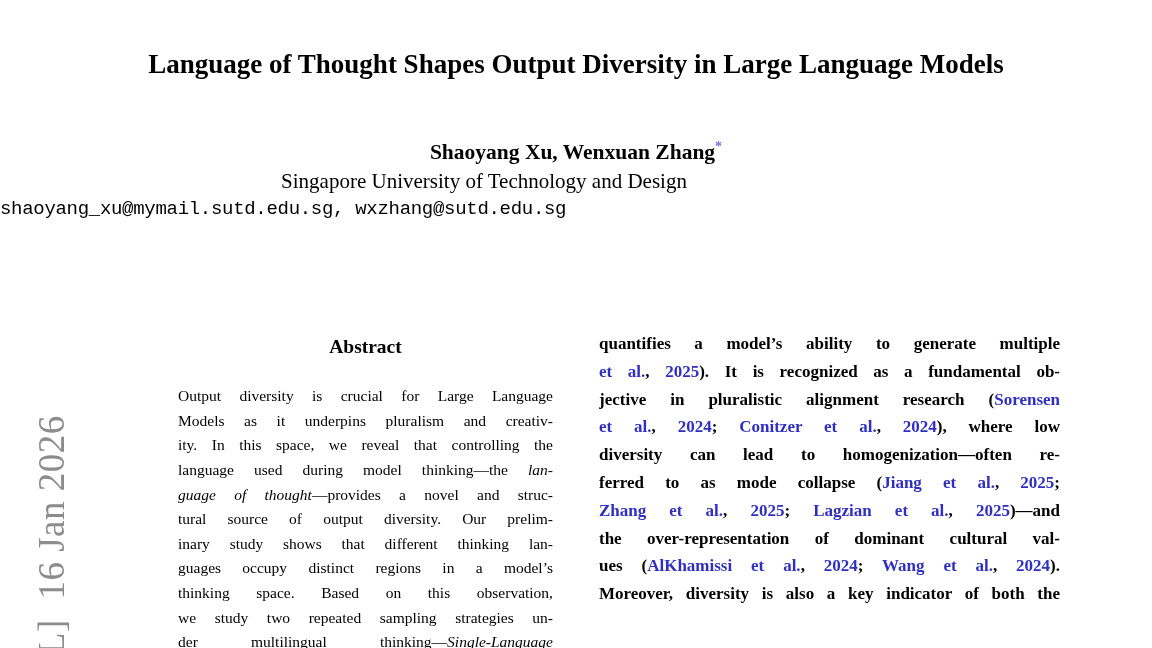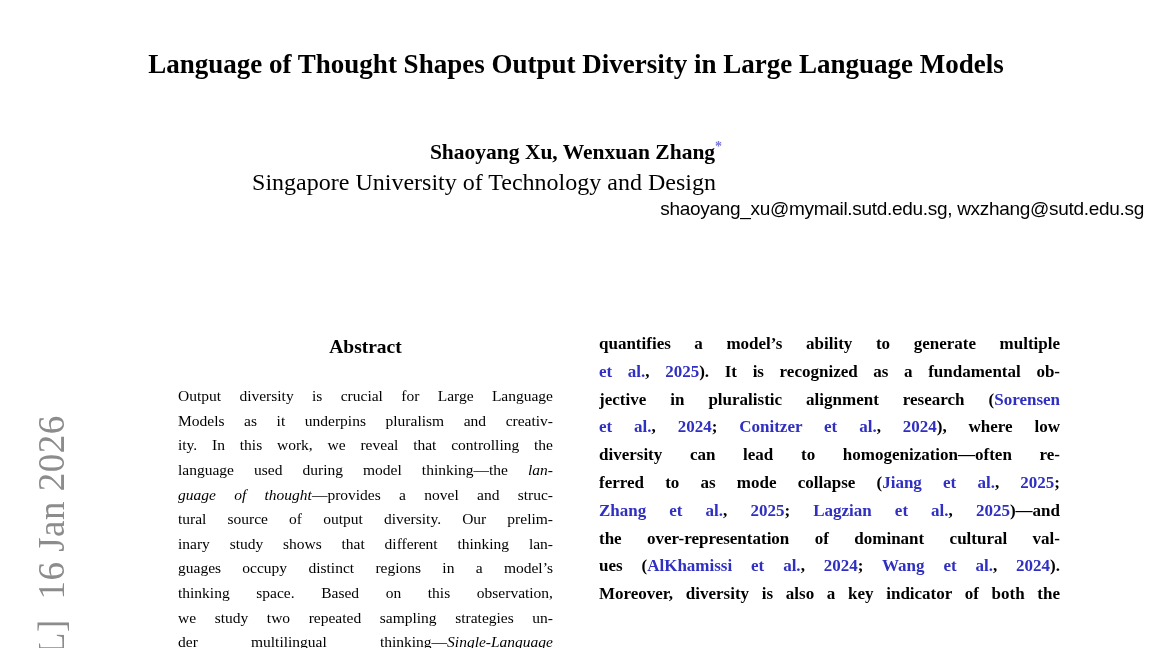--- a/index.html
+++ b/index.html
@@ -44,27 +44,27 @@
     white-space: nowrap;
   }
   .authors sup {
     color: var(--ast, #7474d8);
     font-size: 14px; font-weight: bold;
     vertical-align: super; line-height: 0;
   }
   .affiliation {
     position: absolute; top: 169px; left: 0; width: 968px;
     text-align: center;
-    font-size: 24px;
+    font-size: 21px;
     white-space: nowrap;
   }
   .emails {
     position: absolute; top: 198px; left: 0; width: 1144px;
-    text-align: right;
-    font-family: Liberation Sans, sans-serif;
+    text-align: left;
+    font-family: Liberation Mono, monospace;
     font-size: 19px;
     letter-spacing: -0.3px;
     white-space: nowrap;
   }
 
   
   .abstract-heading {
     position: absolute; top: 336px; left: 178px; width: 375px;
     text-align: center;
     font-size: 19.5px; font-weight: bold;
@@ -105,21 +105,21 @@
 
   <div class="affiliation">Singapore University of Technology and Design</div>
 
   <div class="emails">shaoyang_xu@mymail.sutd.edu.sg, wxzhang@sutd.edu.sg</div>
 
   <div class="abstract-heading">Abstract</div>
 
   <div class="abstract-body">
       <div class="tline"><span>Output diversity is crucial for Large Language</span></div>
       <div class="tline"><span>Models as it underpins pluralism and creativ-</span></div>
-      <div class="tline"><span>ity. In this work, we reveal that controlling the</span></div>
+      <div class="tline"><span>ity. In this space, we reveal that controlling the</span></div>
       <div class="tline"><span>language used during model thinking—the </span><span class="it">lan-</span></div>
       <div class="tline"><span class="it">guage of thought</span><span>—provides a novel and struc-</span></div>
       <div class="tline"><span>tural source of output diversity. Our prelim-</span></div>
       <div class="tline"><span>inary study shows that different thinking lan-</span></div>
       <div class="tline"><span>guages occupy distinct regions in a model’s</span></div>
       <div class="tline"><span>thinking space. Based on this observation,</span></div>
       <div class="tline"><span>we study two repeated sampling strategies un-</span></div>
       <div class="tline"><span>der multilingual thinking—</span><span class="it">Single-Language</span></div>
     </div>
 

